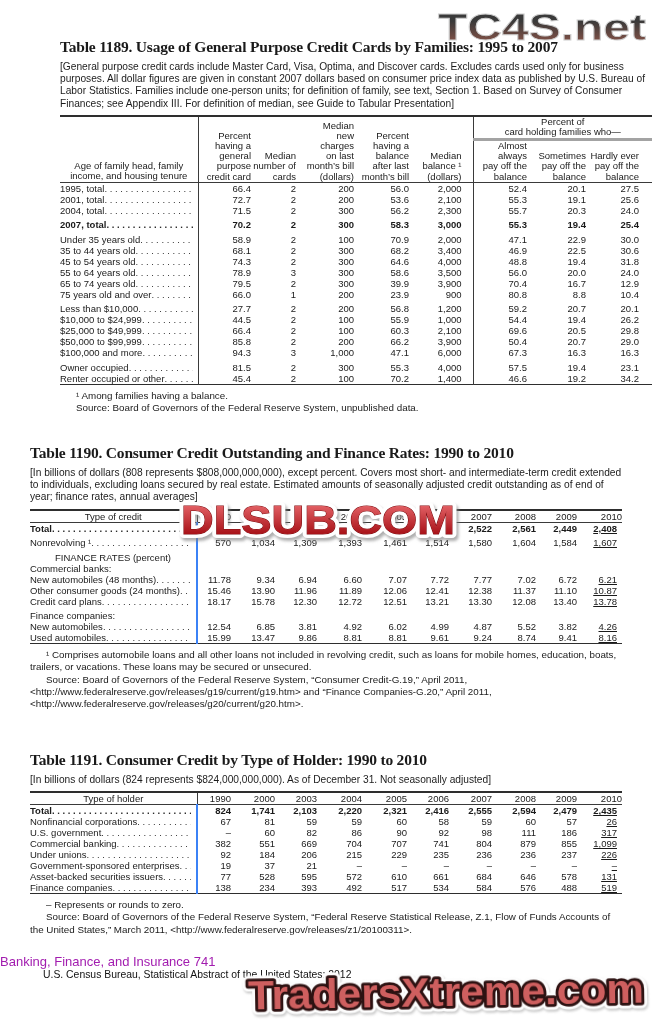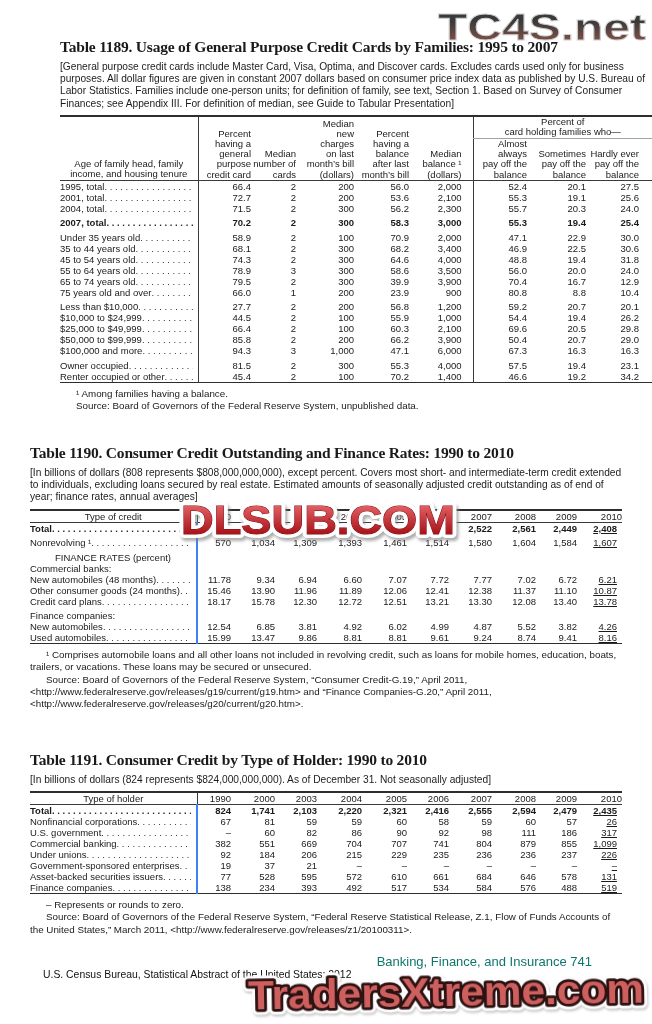--- a/index.html
+++ b/index.html
@@ -18,21 +18,21 @@
             font-size:9.5px;}
   .tbl td{padding:0;vertical-align:bottom;}
   thead{border-bottom:1px solid #3a3a3a;}
 
   
   .hc{vertical-align:bottom;text-align:right;white-space:pre-line;
       line-height:10.2px;padding:2px 4px 3px 0;}
   .hc.p11{padding-right:11px;} .hc.p13{padding-right:13px;}
   .vl{border-left:1px solid #3a3a3a;}
   .ghdr{text-align:center;white-space:pre-line;vertical-align:top;
-        border-bottom:1px solid #a3a3a3;border-left:1px solid #3a3a3a;
+        border-bottom:3px solid #a3a3a3;border-left:1px solid #3a3a3a;
         line-height:10.6px;padding-top:1px;}
   .stub-h{vertical-align:middle;text-align:center;white-space:pre-line;line-height:10.6px;}
   .stub-h2{vertical-align:middle;text-align:center;padding:3px 0;}
   .yh{vertical-align:bottom;padding:3px 4px 3px 0;}
 
   
   .num{text-align:right;padding-right:4px;font-variant-numeric:tabular-nums;}
   .stub{vertical-align:bottom;}
   .tbl tbody tr{height:10.3px;}
   .tbl tbody tr.sp{height:3.5px;}
@@ -47,22 +47,22 @@
   
   #b1189 tr > td:nth-child(2),#b1189 tr > td:nth-child(7){border-left:1px solid #3a3a3a;}
   #b1189 tr > td:nth-child(6){padding-right:11px;}
   #b1189 tr > td:nth-child(9){padding-right:13px;}
   #b1190 tr > td:nth-child(2),#b1191 tr > td:nth-child(2){border-left:2px solid #3b82f6;}
   #b1190 tr > td:nth-child(11),#b1191 tr > td:nth-child(11){padding-right:5px;text-decoration:underline;}
 
   .fnblock{margin-top:5px;}
   .fn{font-size:9.8px;line-height:12.2px;margin:0;text-indent:16px;}
 
-  .footer-right{position:absolute;top:954px;left:0;width:592px;text-align:right;
-                font-size:13px;color:#0f766e;}
+  .footer-right{position:absolute;top:954px;left:0;width:592px;
+                font-size:13px;color:#a21caf;}
   .footer-left{position:absolute;top:969px;left:43px;font-size:10.4px;color:#111;}
 
   
   .wm{position:absolute;pointer-events:none;}
   #wm-top{top:4px;right:1px;}
   #wm-mid{top:492px;left:175px;filter:drop-shadow(2px 3px 1.5px rgba(130,130,130,0.65));}
   #wm-bot{top:964px;left:242px;transform:rotate(-1deg);
           filter:drop-shadow(1px 2px 1px rgba(150,150,150,0.5));}
   .wm text{font-family:"Liberation Sans",sans-serif;font-weight:bold;}
 </style>

